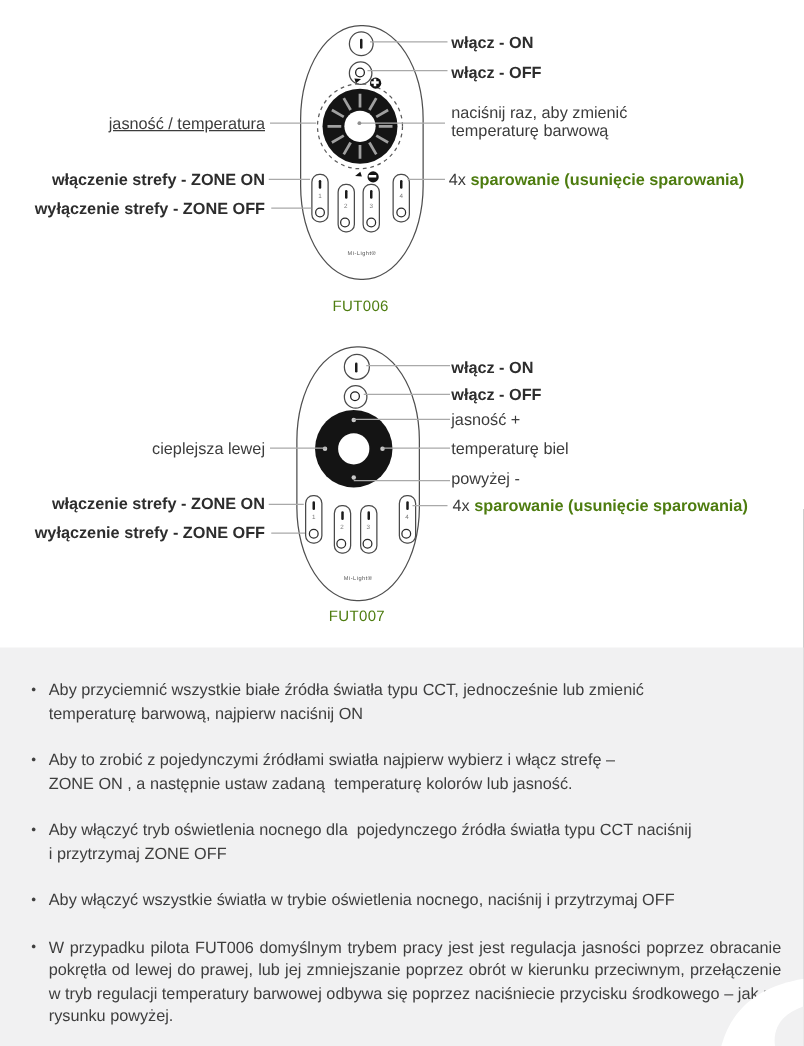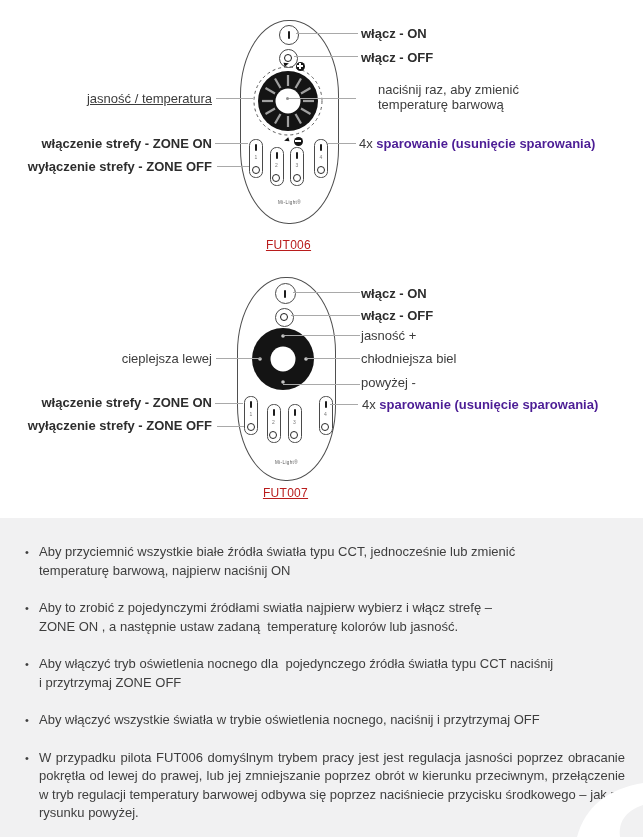--- a/index.html
+++ b/index.html
@@ -18,28 +18,28 @@
   .pill{position:absolute;width:12px;height:37px;border:1.1px solid #4a4a4a;border-radius:6.5px;background:#fff;}
   .pbar{position:absolute;left:50%;top:4px;width:2px;height:7px;margin-left:-1px;background:#1c1c1c;border-radius:1px;}
   .pnum{position:absolute;left:0;right:0;top:14px;text-align:center;font-size:5px;line-height:6px;color:#787878;}
   .pcirc{position:absolute;left:50%;bottom:3px;width:6px;height:6px;margin-left:-4.2px;border:1.2px solid #2a2a2a;border-radius:50%;}
   .badge{position:absolute;width:9px;height:9px;border-radius:50%;background:#131313;}
   .badge .h{position:absolute;left:1.8px;right:1.8px;top:50%;height:1.4px;margin-top:-0.7px;background:#fff;}
   .badge .v{position:absolute;top:1.8px;bottom:1.8px;left:50%;width:1.4px;margin-left:-0.7px;background:#fff;}
   .arr-r{position:absolute;width:0;height:0;border-top:2.6px solid transparent;border-bottom:2.6px solid transparent;border-left:5.5px solid #131313;transform:rotate(-18deg);}
   .arr-l{position:absolute;width:0;height:0;border-top:2.6px solid transparent;border-bottom:2.6px solid transparent;border-right:5.5px solid #131313;transform:rotate(-18deg);}
   .brand{position:absolute;left:0;width:100%;text-align:center;font-size:4.5px;letter-spacing:.4px;color:#555;}
-  .caption{position:absolute;width:97px;text-align:center;font-size:12px;color:#b91c1c;letter-spacing:.3px;text-decoration:underline;}
+  .caption{position:absolute;width:97px;text-align:center;font-size:12px;color:#4d7c0f;letter-spacing:.3px;}
   
   .cl{position:absolute;height:1px;background:#a9a9a9;z-index:4;}
   .lbl{position:absolute;font-size:13px;line-height:15px;white-space:nowrap;color:#3c3c3c;z-index:5;}
   .lbl.b{font-weight:700;color:#2d2d2d;}
   .lbl.right{text-align:right;}
   .lbl .pfx{font-weight:400;color:#3c3c3c;}
-  .lbl b{font-weight:700;color:#4c1d95;}
+  .lbl b{font-weight:700;color:#4d7c0f;}
   .dot{position:absolute;width:3px;height:3px;border-radius:50%;background:#8f8f8f;z-index:5;}
   
   .panel{position:absolute;left:0;top:518px;width:643px;height:319px;background:#f1f1f2;overflow:hidden;}
   .instructions{position:absolute;left:25px;top:25px;width:600px;}
   .bullet-item{display:flex;margin:0 0 19px 0;}
   .bullet-item .bul{flex:0 0 14px;font-size:11px;line-height:18.5px;color:#3e3e3e;}
   .bullet-item p{margin:0;flex:1 1 auto;font-size:13px;line-height:18.5px;color:#3e3e3e;white-space:pre-wrap;}
   .bullet-item.justify p{text-align:justify;}
   .swoosh{position:absolute;right:0;bottom:0;z-index:1;}
 </style>
@@ -113,21 +113,21 @@
     <div class="cl" style="left:294px;top:56px;width:64px;"></div>
     <div class="cl" style="left:288px;top:97.5px;width:68px;"></div>
     <div class="dot" style="left:285.5px;top:96.5px;"></div>
     <div class="cl" style="left:326px;top:142.5px;width:30px;"></div>
     <div class="cl" style="left:216px;top:97.5px;width:37px;"></div>
     <div class="cl" style="left:215px;top:142.5px;width:33px;"></div>
     <div class="cl" style="left:217px;top:165.5px;width:32px;"></div>
 
     <div class="lbl b" style="left:361px;top:26px;">włącz - ON</div>
     <div class="lbl b" style="left:361px;top:50px;">włącz - OFF</div>
-    <div class="lbl" style="left:378px;top:82px;">
+    <div class="lbl" style="left:361px;top:82px;">
       <span style="display:block;">naciśnij raz, aby zmienić</span>
       <span style="display:block;">temperaturę barwową</span>
     </div>
     <div class="lbl" style="left:359px;top:136px;"><span class="pfx">4x </span><b>sparowanie (usunięcie sparowania)</b></div>
     <div class="lbl right" style="right:431px;top:91px;text-decoration:underline;">jasność / temperatura</div>
     <div class="lbl b right" style="right:431px;top:136px;">włączenie strefy - ZONE ON</div>
     <div class="lbl b right" style="right:431px;top:159px;">wyłączenie strefy - ZONE OFF</div>
     <div class="caption" style="left:240px;top:238px;">FUT006</div>
   </div>
 
@@ -180,21 +180,21 @@
     <div class="cl" style="left:306px;top:358px;width:54px;"></div>
     <div class="cl" style="left:283px;top:383.5px;width:77px;"></div>
     <div class="cl" style="left:330px;top:403.5px;width:28px;"></div>
     <div class="cl" style="left:216px;top:358px;width:45px;"></div>
     <div class="cl" style="left:215px;top:402.5px;width:28px;"></div>
     <div class="cl" style="left:217px;top:425.5px;width:27px;"></div>
 
     <div class="lbl b" style="left:361px;top:286px;">włącz - ON</div>
     <div class="lbl b" style="left:361px;top:308px;">włącz - OFF</div>
     <div class="lbl" style="left:361px;top:328px;">jasność +</div>
-    <div class="lbl" style="left:361px;top:351px;">chłodniejsza biel</div>
+    <div class="lbl" style="left:361px;top:351px;">temperaturę biel</div>
     <div class="lbl" style="left:361px;top:375px;">powyżej -</div>
     <div class="lbl" style="left:362px;top:397px;"><span class="pfx">4x </span><b>sparowanie (usunięcie sparowania)</b></div>
     <div class="lbl right" style="right:431px;top:351px;">cieplejsza lewej</div>
     <div class="lbl b right" style="right:431px;top:395px;">włączenie strefy - ZONE ON</div>
     <div class="lbl b right" style="right:431px;top:418px;">wyłączenie strefy - ZONE OFF</div>
     <div class="caption" style="left:237px;top:486px;text-align:center;">FUT007</div>
   </div>
 
   <div class="panel">
     <svg class="swoosh" width="80" height="72" viewBox="0 0 80 72">

